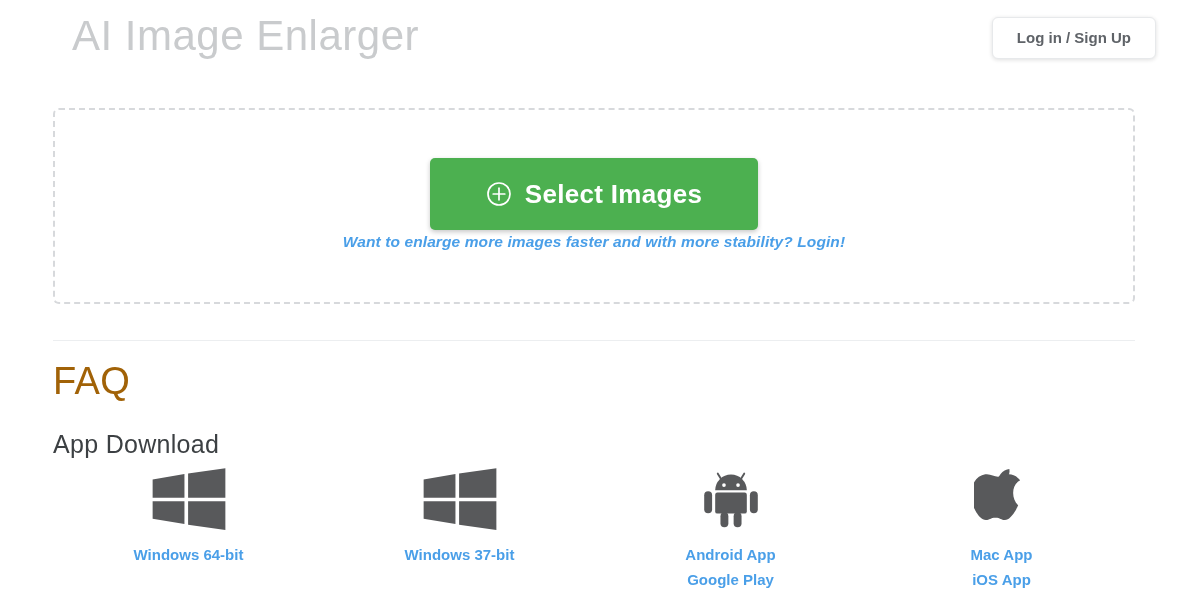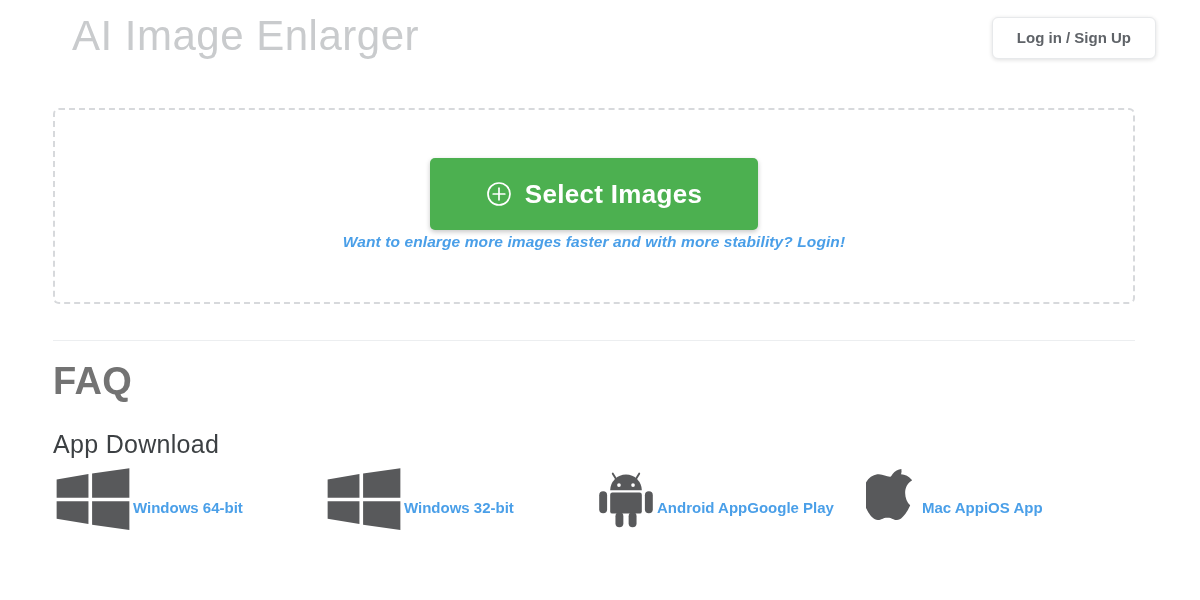--- a/index.html
+++ b/index.html
@@ -127,23 +127,23 @@
     height: 1px;
     background: #eceef0;
   }
 
   
   .faq-heading {
     position: absolute;
     left: 53px;
     top: 358px;
     font-size: 38px;
-    font-weight: 700;
+    font-weight: 400;
     letter-spacing: 0.4px;
-    color: #737373;
+    color: #a16207;
     line-height: 46px;
     white-space: nowrap;
   }
   .app-download-heading {
     position: absolute;
     left: 53px;
     top: 428px;
     font-size: 25px;
     font-weight: 400;
     letter-spacing: 0.3px;
@@ -156,21 +156,21 @@
   .download-row {
     position: absolute;
     left: 53px;
     top: 472px;
     width: 1084px;
     display: flex;
   }
   .download-col {
     flex: 1 1 0;
     display: flex;
-    flex-direction: row;
+    flex-direction: column;
     align-items: center;
   }
   .platform-icon {
     height: 56px;
     display: flex;
     align-items: center;
     justify-content: center;
     margin-bottom: 14px;
   }
   .platform-icon svg { display: block; }
@@ -228,21 +228,21 @@
 
     <div class="download-col">
       <div class="platform-icon">
         <svg viewBox="0 0 88 70" width="80" height="64" aria-hidden="true">
           <polygon points="4,12.5 39,6.5 39,32.5 4,32.5" fill="#58595b"></polygon>
           <polygon points="43,5.8 84,0 84,32.5 43,32.5" fill="#58595b"></polygon>
           <polygon points="4,36.5 39,36.5 39,61.5 4,55.5" fill="#58595b"></polygon>
           <polygon points="43,36.5 84,36.5 84,68 43,62.2" fill="#58595b"></polygon>
         </svg>
       </div>
-      <div class="download-link">Windows 32-bit</div>
+      <div class="download-link">Windows 37-bit</div>
     </div>
 
     <div class="download-col">
       <div class="platform-icon">
         <svg viewBox="0 0 70 66" width="62" height="58" aria-hidden="true">
           <line x1="20" y1="3" x2="25.5" y2="12" stroke="#58595b" stroke-width="2.2" stroke-linecap="round"></line>
           <line x1="50" y1="3" x2="44.5" y2="12" stroke="#58595b" stroke-width="2.2" stroke-linecap="round"></line>
           <path fill="#58595b" d="M17 22a18 18 0 0 1 36 0z"></path>
           <circle cx="27" cy="16" r="2.1" fill="#ffffff"></circle>
           <circle cx="43" cy="16" r="2.1" fill="#ffffff"></circle>

